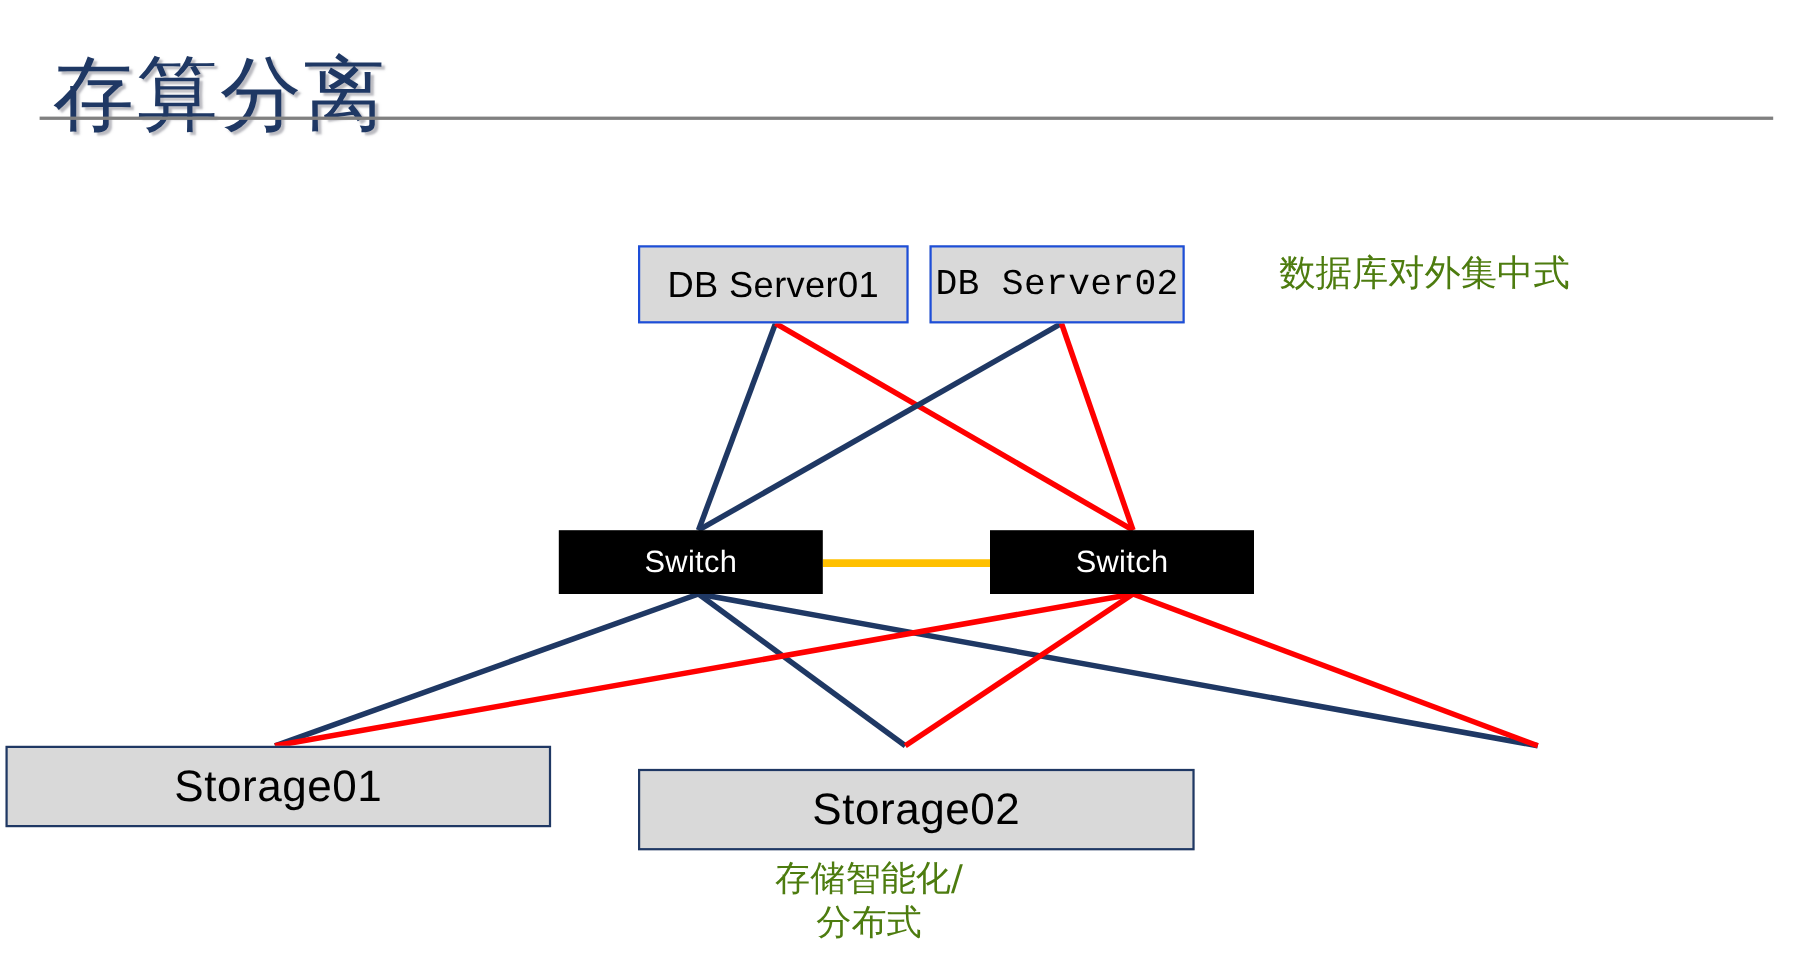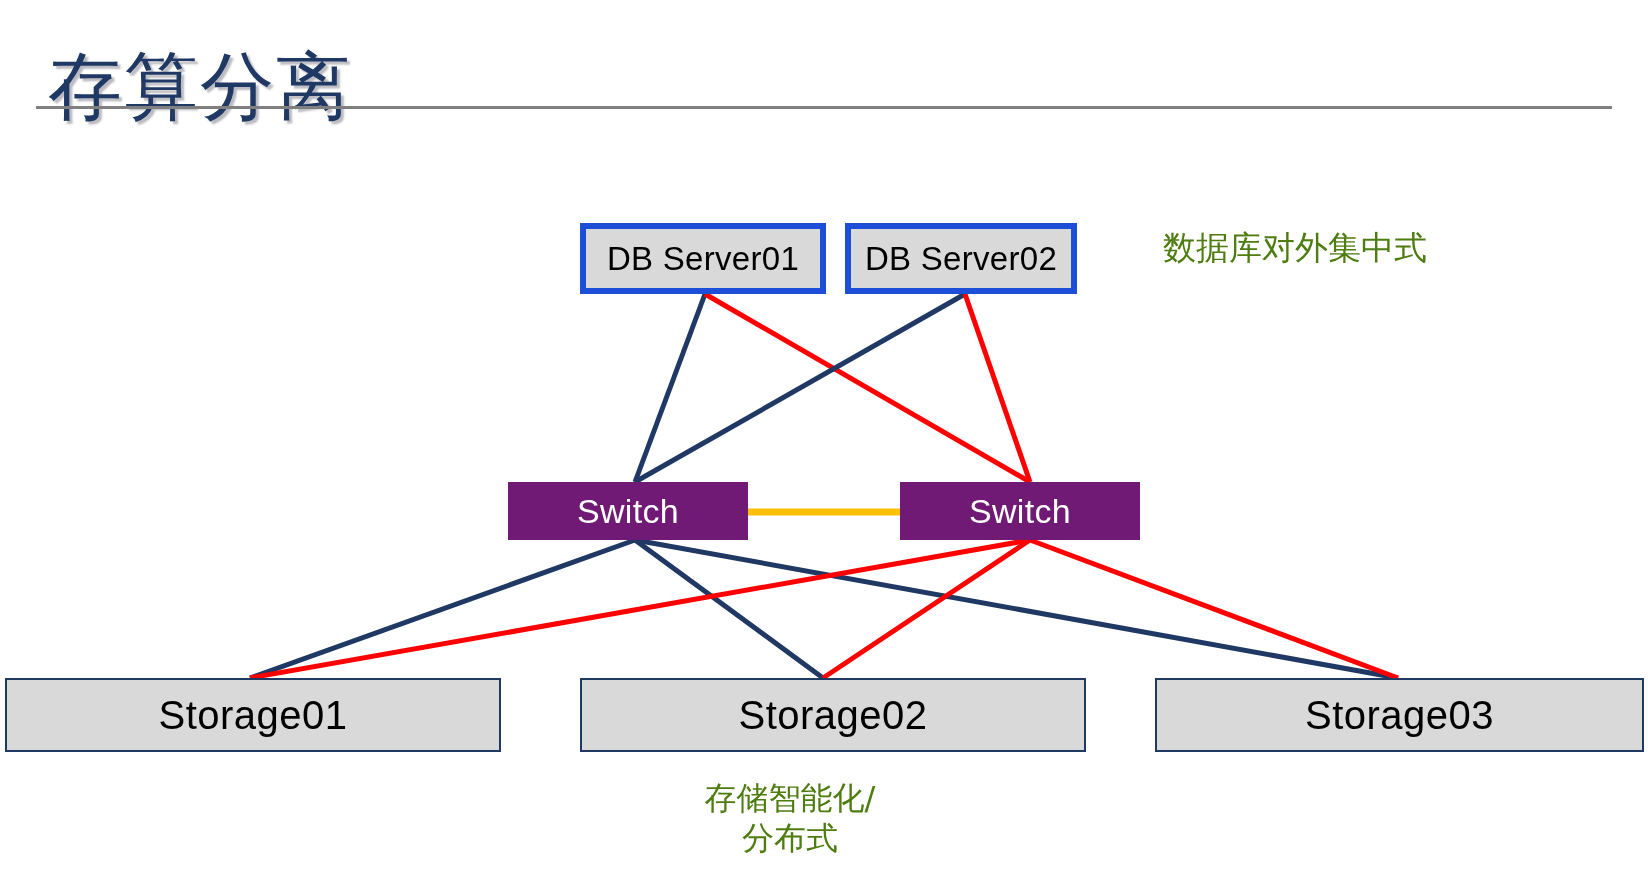--- a/index.html
+++ b/index.html
@@ -57,49 +57,49 @@
   .node {
     position: absolute;
     box-sizing: border-box;
     display: flex;
     align-items: center;
     justify-content: center;
     text-align: center;
   }
   .node-db {
     background: #D9D9D9;
-    border: 6px solid #1d4ed8;
+    border: 2px solid #1d4ed8;
     font-size: 33px;
     color: #000000;
     letter-spacing: 0.3px;
   }
   .node-switch {
-    background: #701a75;
+    background: #000000;
     border: none;
-    font-size: 34px;
+    font-size: 28px;
     color: #FFFFFF;
     letter-spacing: 0.3px;
   }
   .node-storage {
     background: #D9D9D9;
     border: 2px solid #1F3864;
     font-size: 40px;
     color: #000000;
     letter-spacing: 0.5px;
   }
 
   
   #db-server-01 { left: 580px;  top: 223px; width: 246px; height: 71px; }
-  #db-server-02 { left: 845px;  top: 223px; width: 232px; height: 71px; }
+  #db-server-02 { left: 845px;  top: 223px; width: 232px; height: 71px; font-family: Liberation Mono, monospace; }
 
   #switch-left  { left: 508px;  top: 482px; width: 240px; height: 58px; }
   #switch-right { left: 900px;  top: 482px; width: 240px; height: 58px; }
 
   #storage-01 { left: 5px;    top: 678px; width: 496px; height: 74px; }
-  #storage-02 { left: 580px;  top: 678px; width: 506px; height: 74px; }
+  #storage-02 { left: 580px;  top: 699px; width: 506px; height: 74px; }
   #storage-03 { left: 1155px; top: 678px; width: 489px; height: 74px; }
 
   
   .annotation {
     position: absolute;
     color: #4d7c0f;
     font-family: "DejaVu Sans", "Liberation Sans", sans-serif;
     white-space: pre-line;
   }
   #annotation-db {
@@ -165,20 +165,17 @@
   </div>
 
   <div class="node node-storage" id="storage-01">
     <span>Storage01</span>
   </div>
 
   <div class="node node-storage" id="storage-02">
     <span>Storage02</span>
   </div>
 
-  <div class="node node-storage" id="storage-03">
-    <span>Storage03</span>
-  </div>
 
   <div class="annotation" id="annotation-storage">存储智能化/
 分布式</div>
 
 </div>
 
 </body></html>

